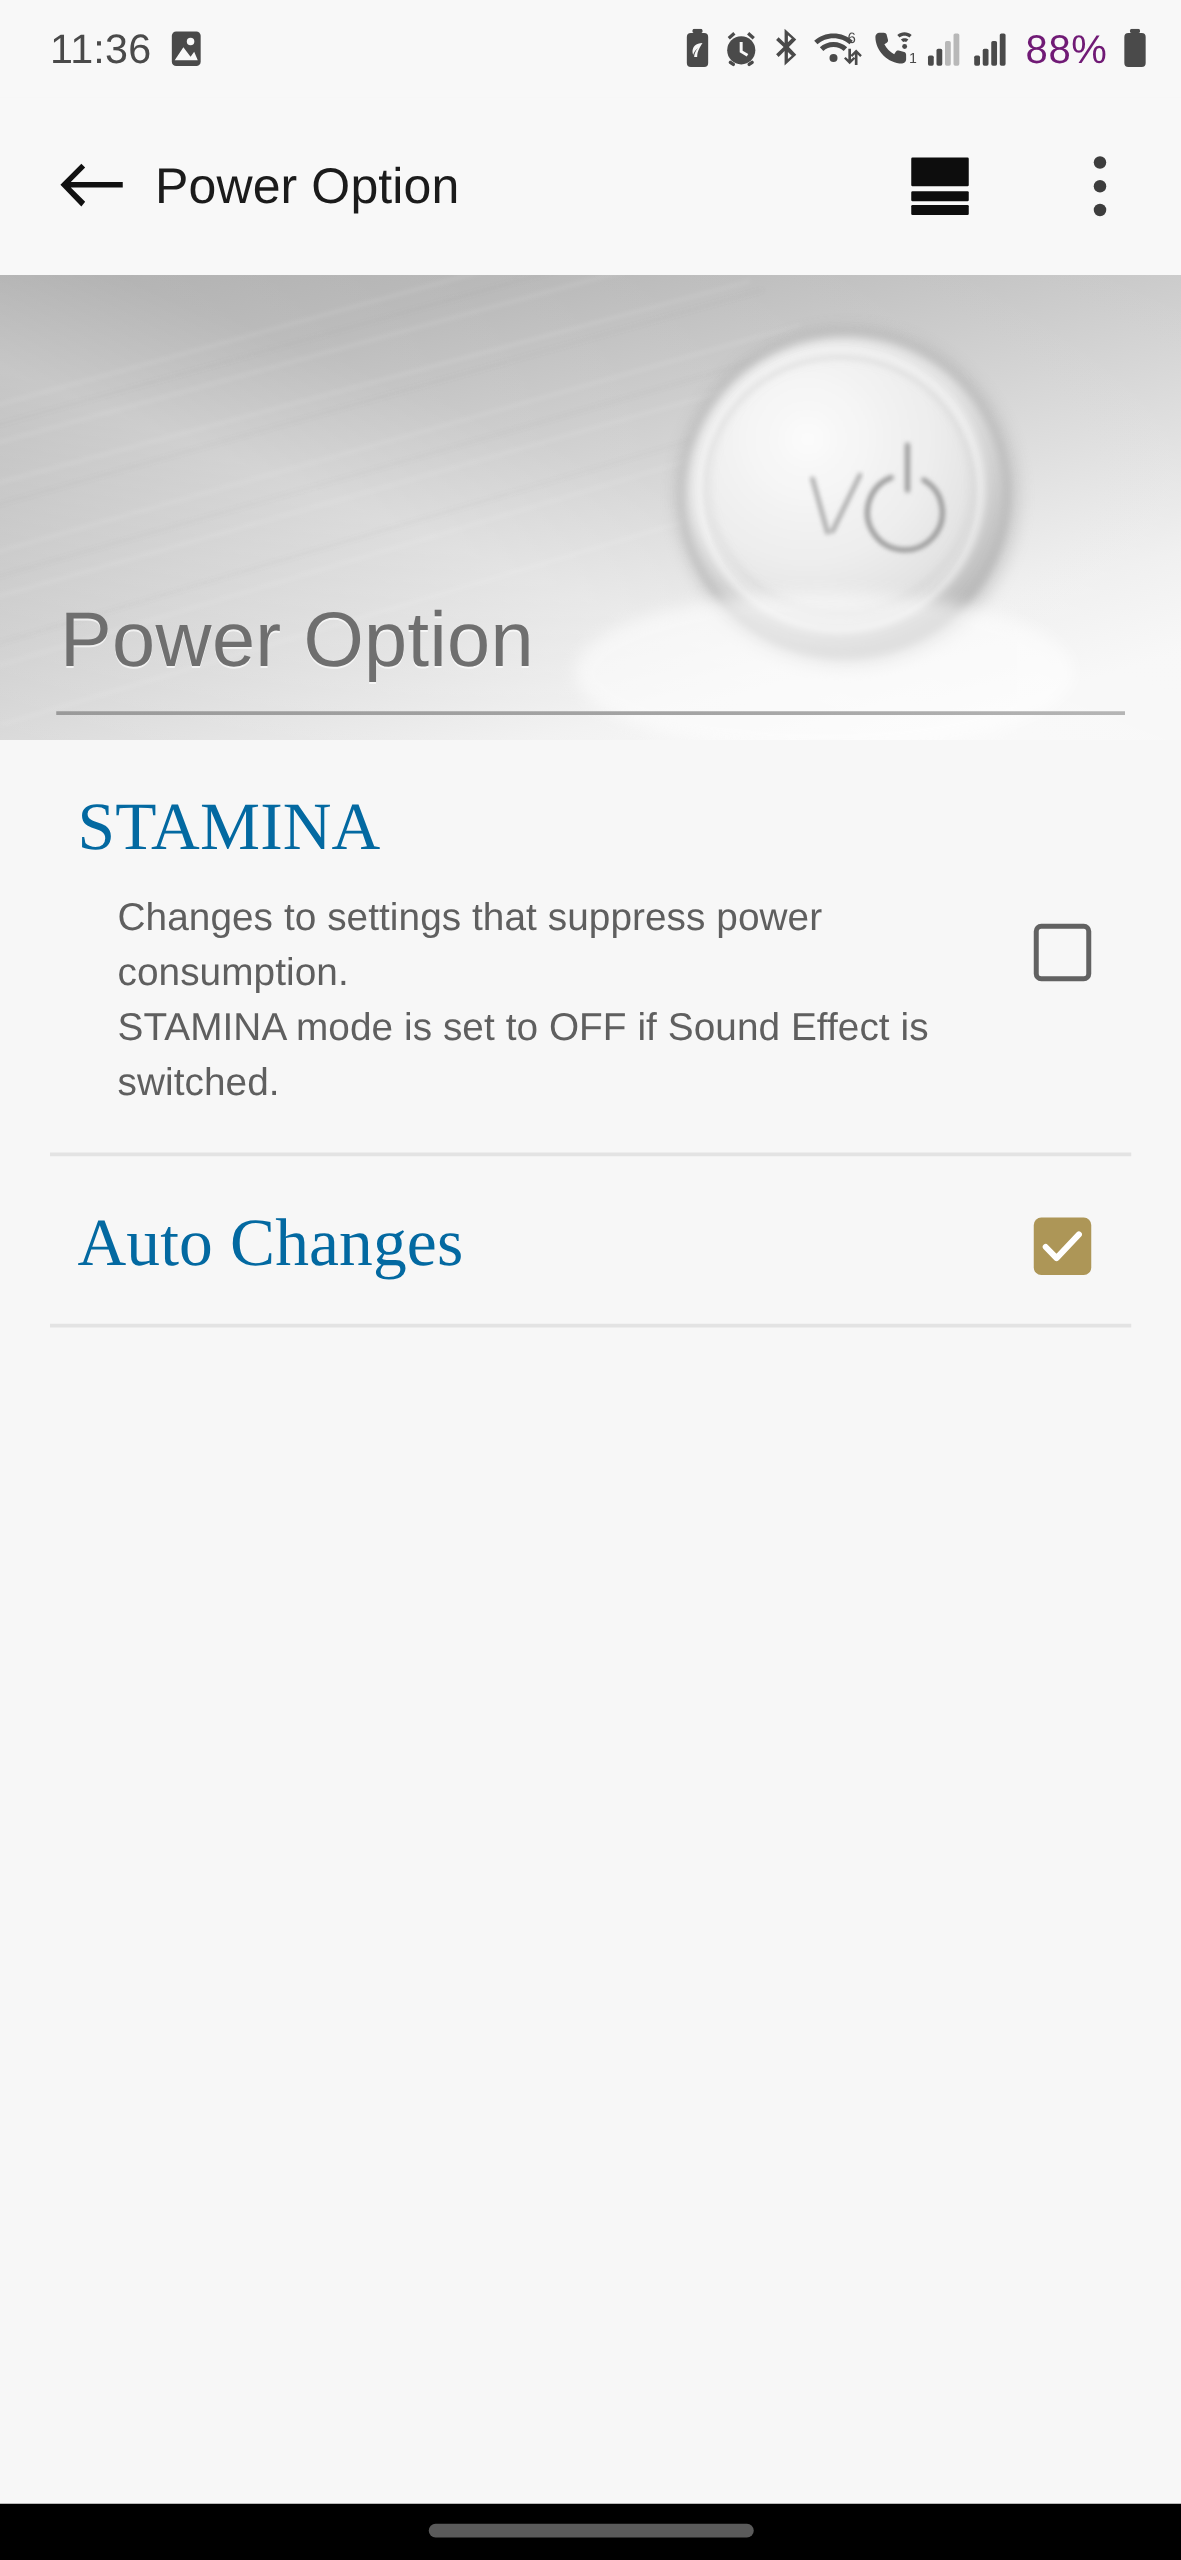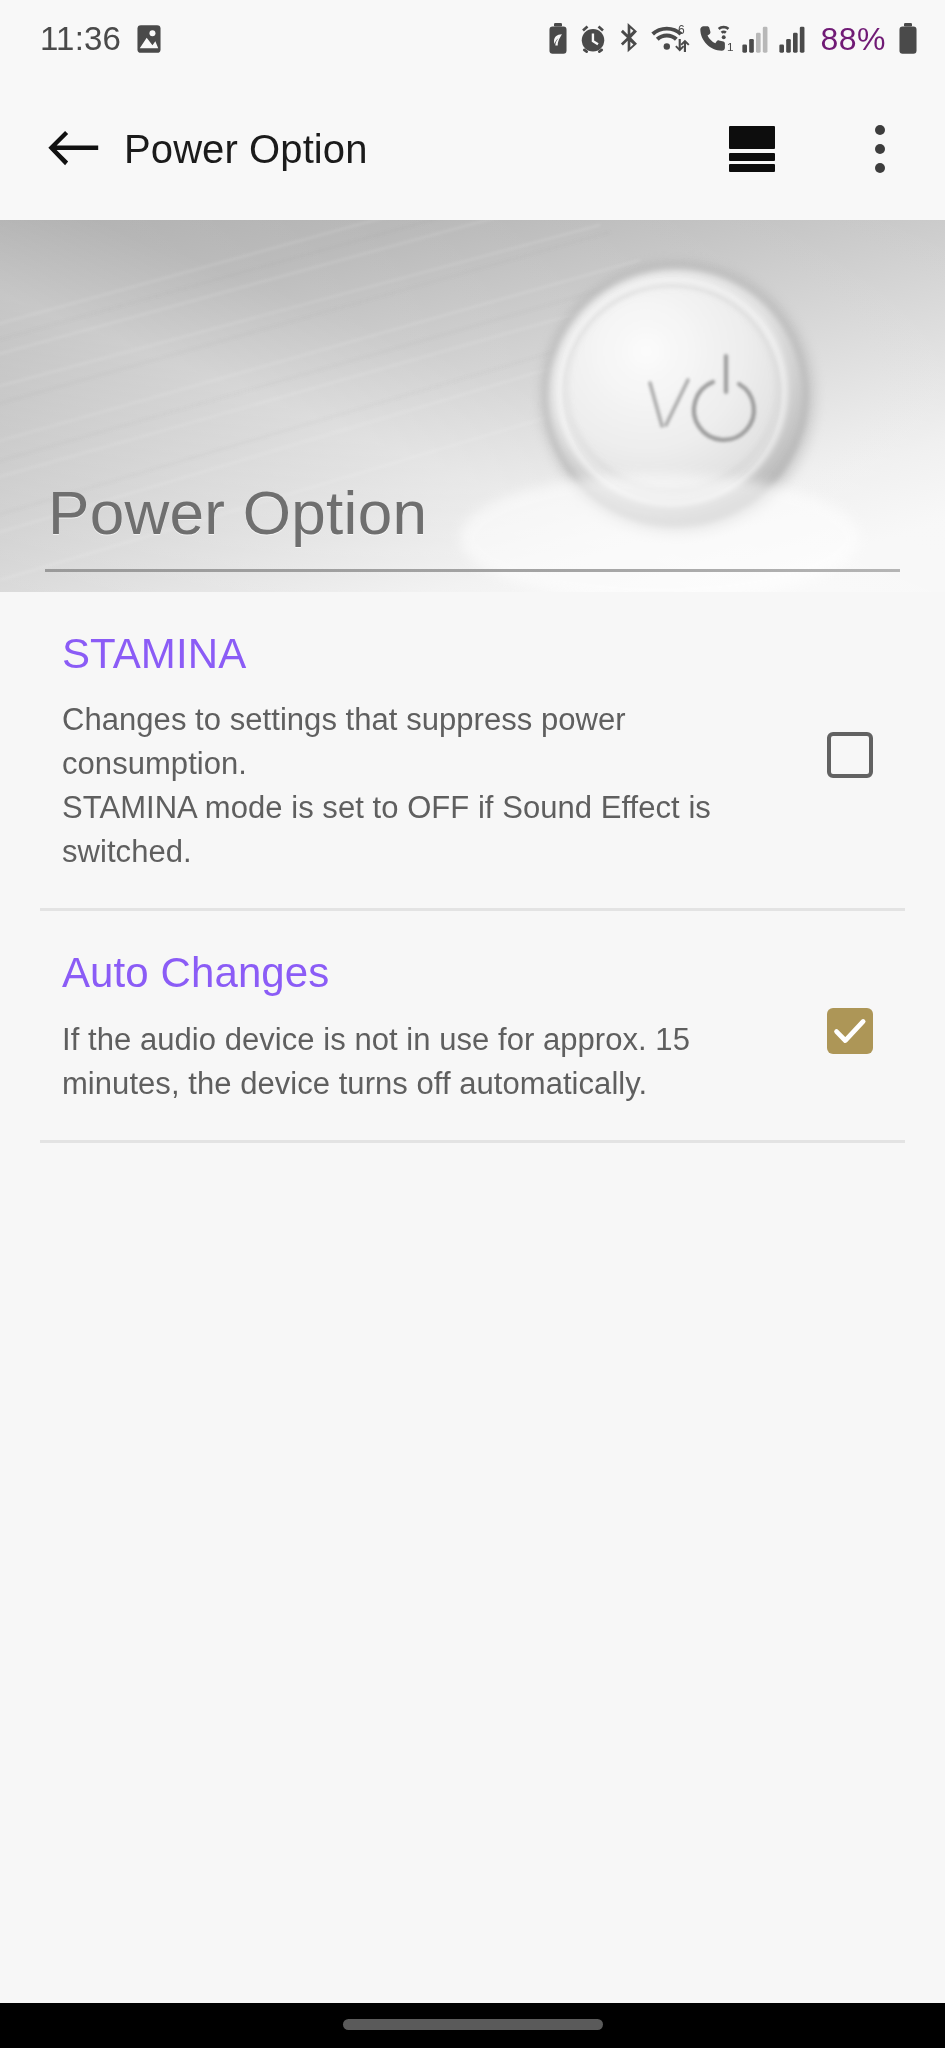--- a/index.html
+++ b/index.html
@@ -57,22 +57,22 @@
   .hero-rule {
     position:absolute; left:45px; bottom:20px; width:855px; height:3px;
     background:linear-gradient(to right,#9a9a9a,#a4a4a4 60%,#b5b5b5);
   }
 
   
   .list { position:absolute; top:592px; left:0; width:945px; }
   .row { position:relative; display:flex; align-items:flex-start;
          padding:38px 40px 34px 62px; }
   .row-texts { flex:1; padding-right:24px; }
-  .row-title { font-size:42px; color:#8b5cf6; font-weight:400; line-height:1.15; letter-spacing:.1px; }
-  .row-desc { margin-top:20px; font-size:31px; line-height:1.42; color:#5f5f5f; white-space:pre-line; letter-spacing:.05px; }
+  .row-title { font-size:54px; color:#0369a1; font-weight:400; line-height:1.15; letter-spacing:.1px;font-family:Liberation Serif, serif; }
+  .row-desc { margin-top:20px; font-size:31px; line-height:1.42; color:#5f5f5f; white-space:pre-line; letter-spacing:.05px;margin-left:32px; }
   .row-ctrl { width:110px; display:flex; align-items:center; justify-content:center;
               align-self:center; padding-top:6px; }
 
   .checkbox { width:46px; height:46px; border-radius:6px; }
   .checkbox.off { border:4px solid #626262; background:transparent; }
   .checkbox.on { background:#ad9657; display:flex; align-items:center; justify-content:center; }
 
   .divider { height:3px; margin:0 40px; background:#e3e3e3; }
 
   
@@ -285,21 +285,20 @@
       <div class="row-ctrl">
         <div class="checkbox off"></div>
       </div>
     </div>
 
     <div class="divider"></div>
 
     <div class="row">
       <div class="row-texts">
         <div class="row-title">Auto Changes</div>
-        <div class="row-desc">If the audio device is not in use for approx. 15 minutes, the device turns off automatically.</div>
       </div>
       <div class="row-ctrl">
         <div class="checkbox on">
           <svg width="34" height="28" viewBox="0 0 24 20">
             <path d="M2.4 10.4 L8.6 16.8 L21.4 3.2" fill="none" stroke="#ffffff" stroke-width="3.4" stroke-linecap="round" stroke-linejoin="round"></path>
           </svg>
         </div>
       </div>
     </div>
 

